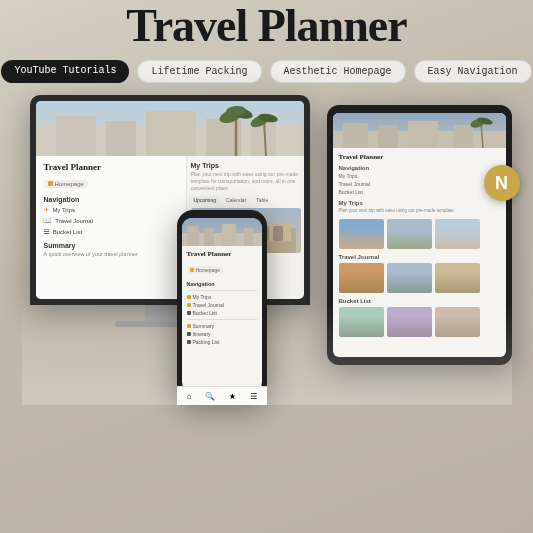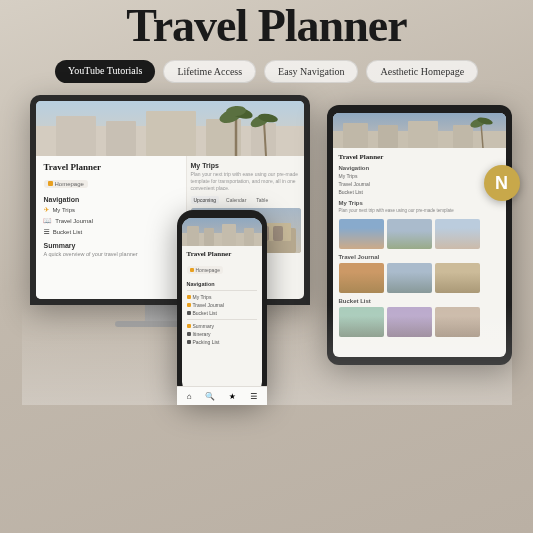--- a/index.html
+++ b/index.html
@@ -43,21 +43,21 @@
 
     
     .badges {
       display: flex;
       gap: 8px;
       margin-top: 10px;
     }
     .badge {
       border-radius: 20px;
       padding: 5px 13px;
-      font-family: Liberation Serif, serif;
+      font-family: Liberation Mono, monospace;
       font-size: 10px;
       font-weight: 500;
       white-space: nowrap;
     }
     .badge-dark {
       background: #1a1a1a;
       color: #fff;
     }
     .badge-light {
       background: rgba(255,255,255,0.7);
@@ -478,23 +478,23 @@
   </style>
 </head>
 <body>
 
 <div class="page-wrapper">
 
   <div class="main-title">Travel Planner</div>
 
   <div class="badges">
     <div class="badge badge-dark">YouTube Tutorials</div>
-    <div class="badge badge-light">Lifetime Access</div>
+    <div class="badge badge-light">Lifetime Packing</div>
+    <div class="badge badge-light">Aesthetic Homepage</div>
     <div class="badge badge-light">Easy Navigation</div>
-    <div class="badge badge-light">Aesthetic Homepage</div>
   </div>
 
   <div class="devices-container">
 
     <div class="monitor">
       <div class="monitor-screen-outer">
         <div class="monitor-screen-inner">
 
           <div class="monitor-hero">
             <svg width="268" height="55" viewBox="0 0 268 55" xmlns="http://www.w3.org/2000/svg" style="position:absolute;top:0;left:0;">

